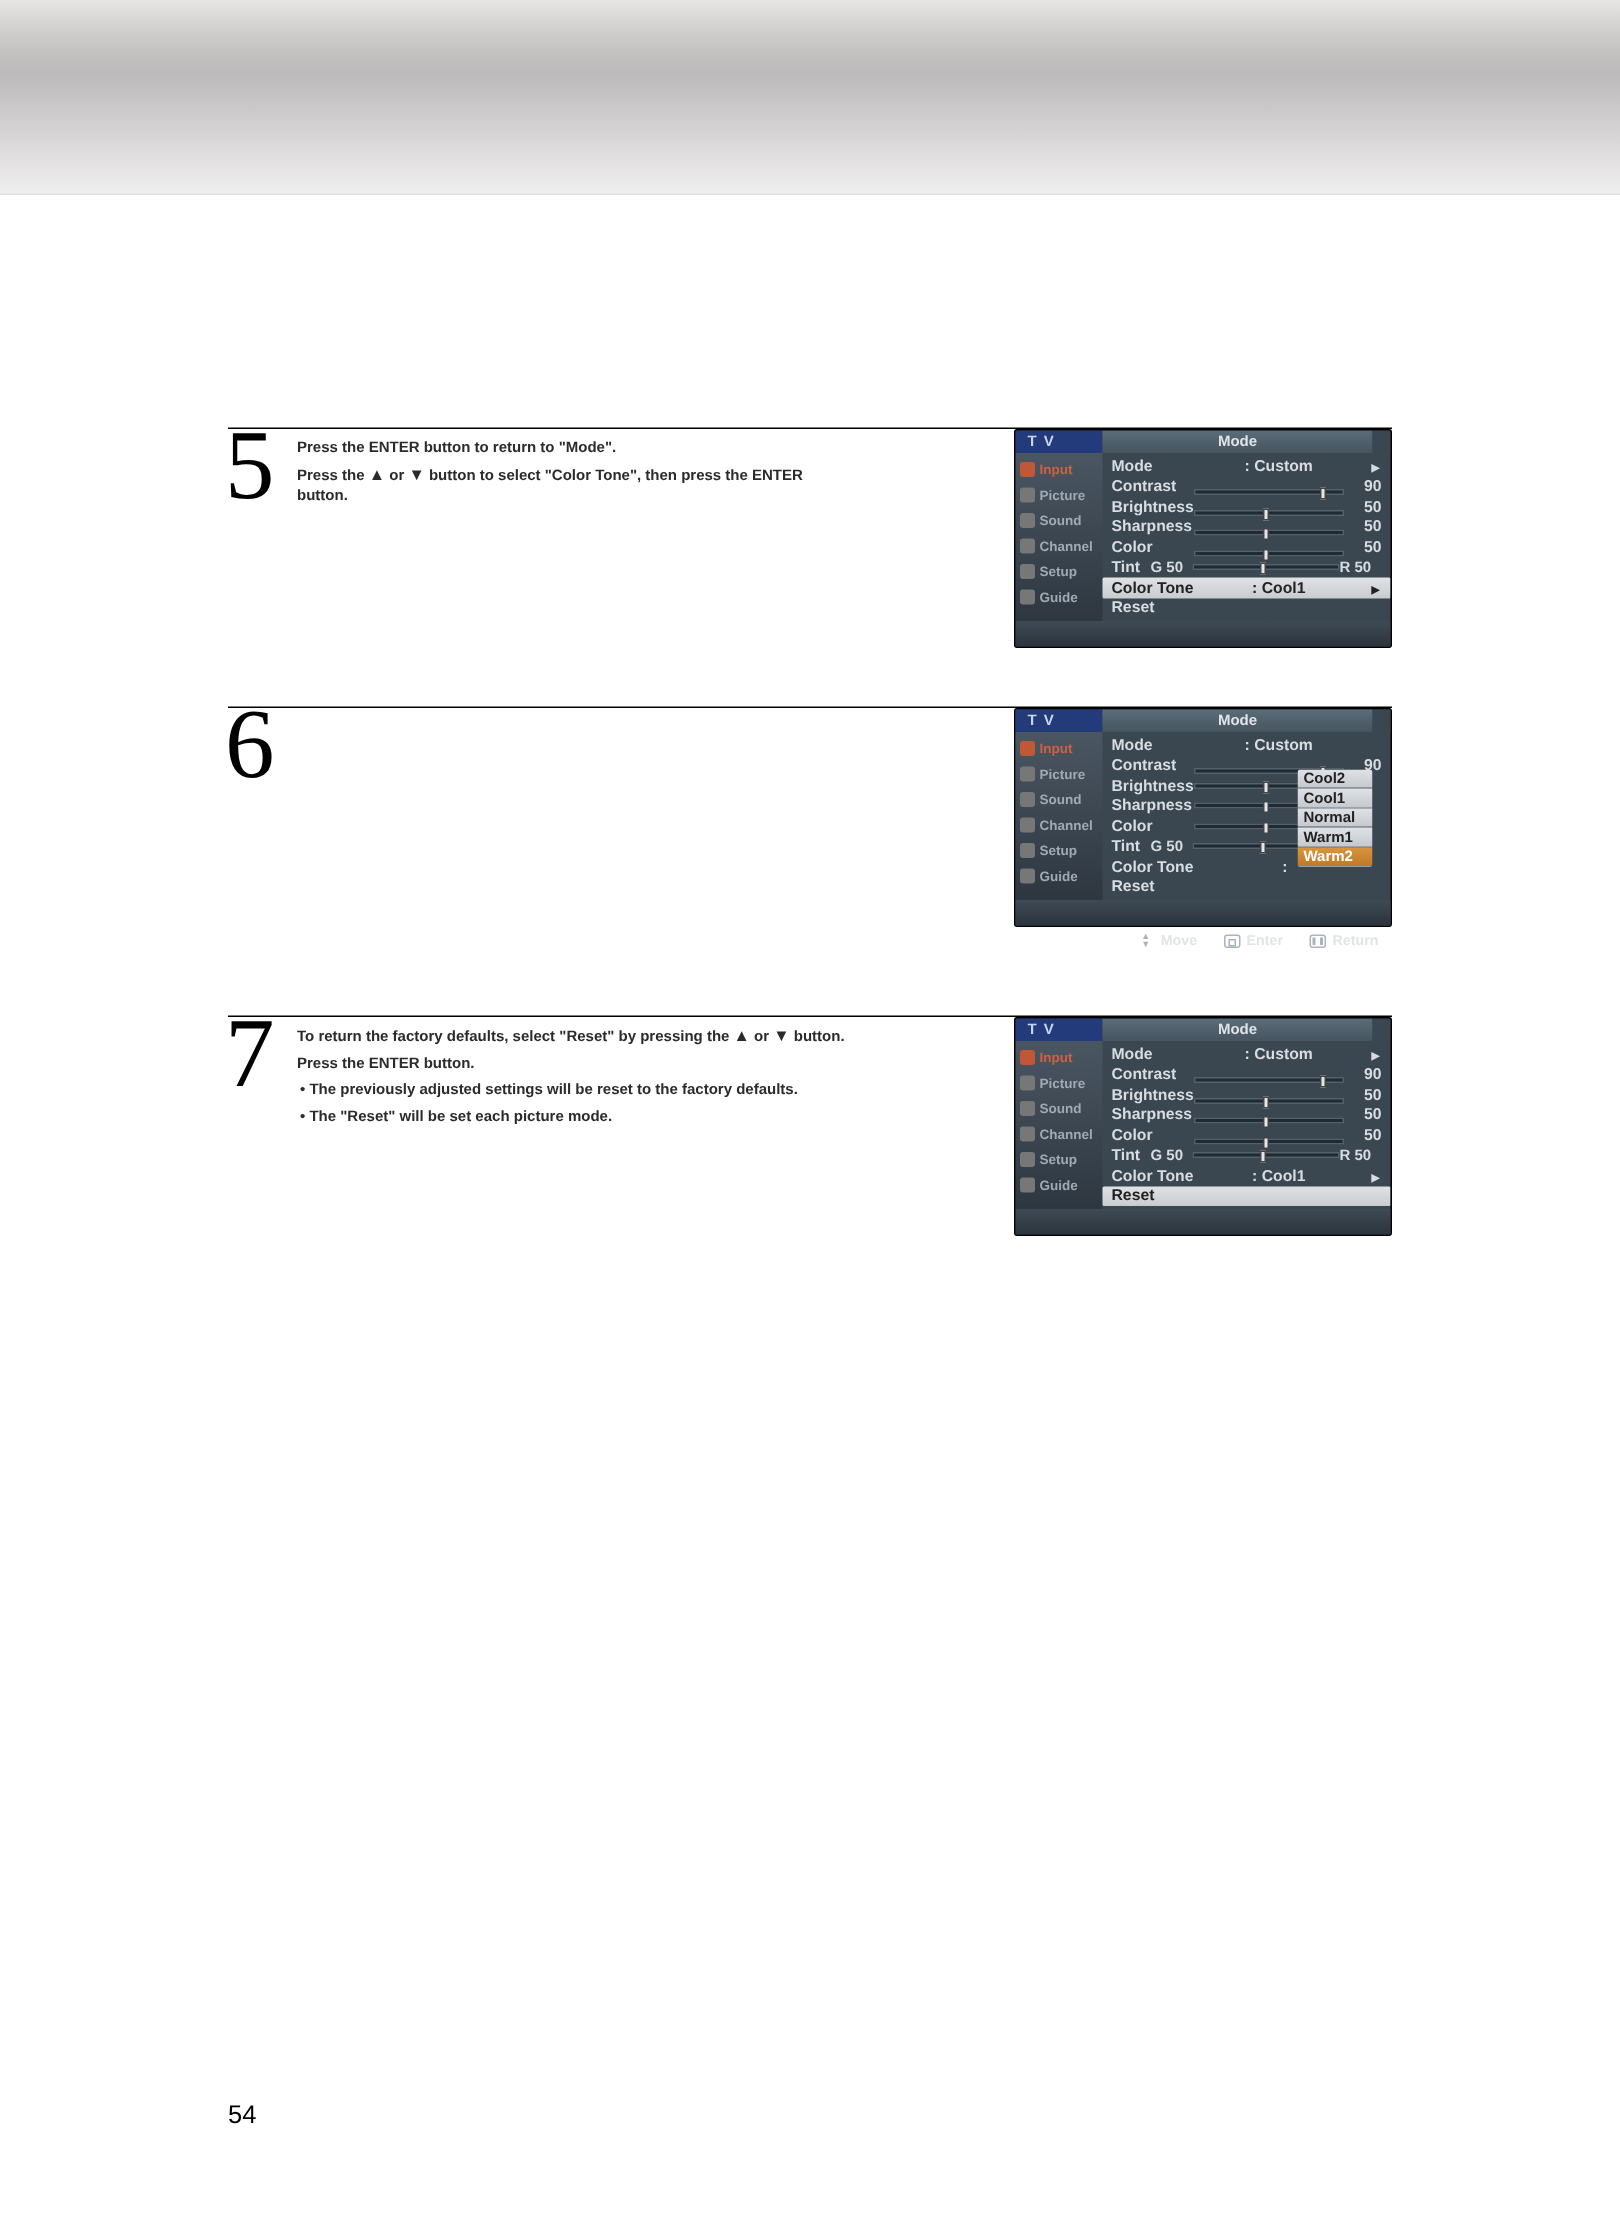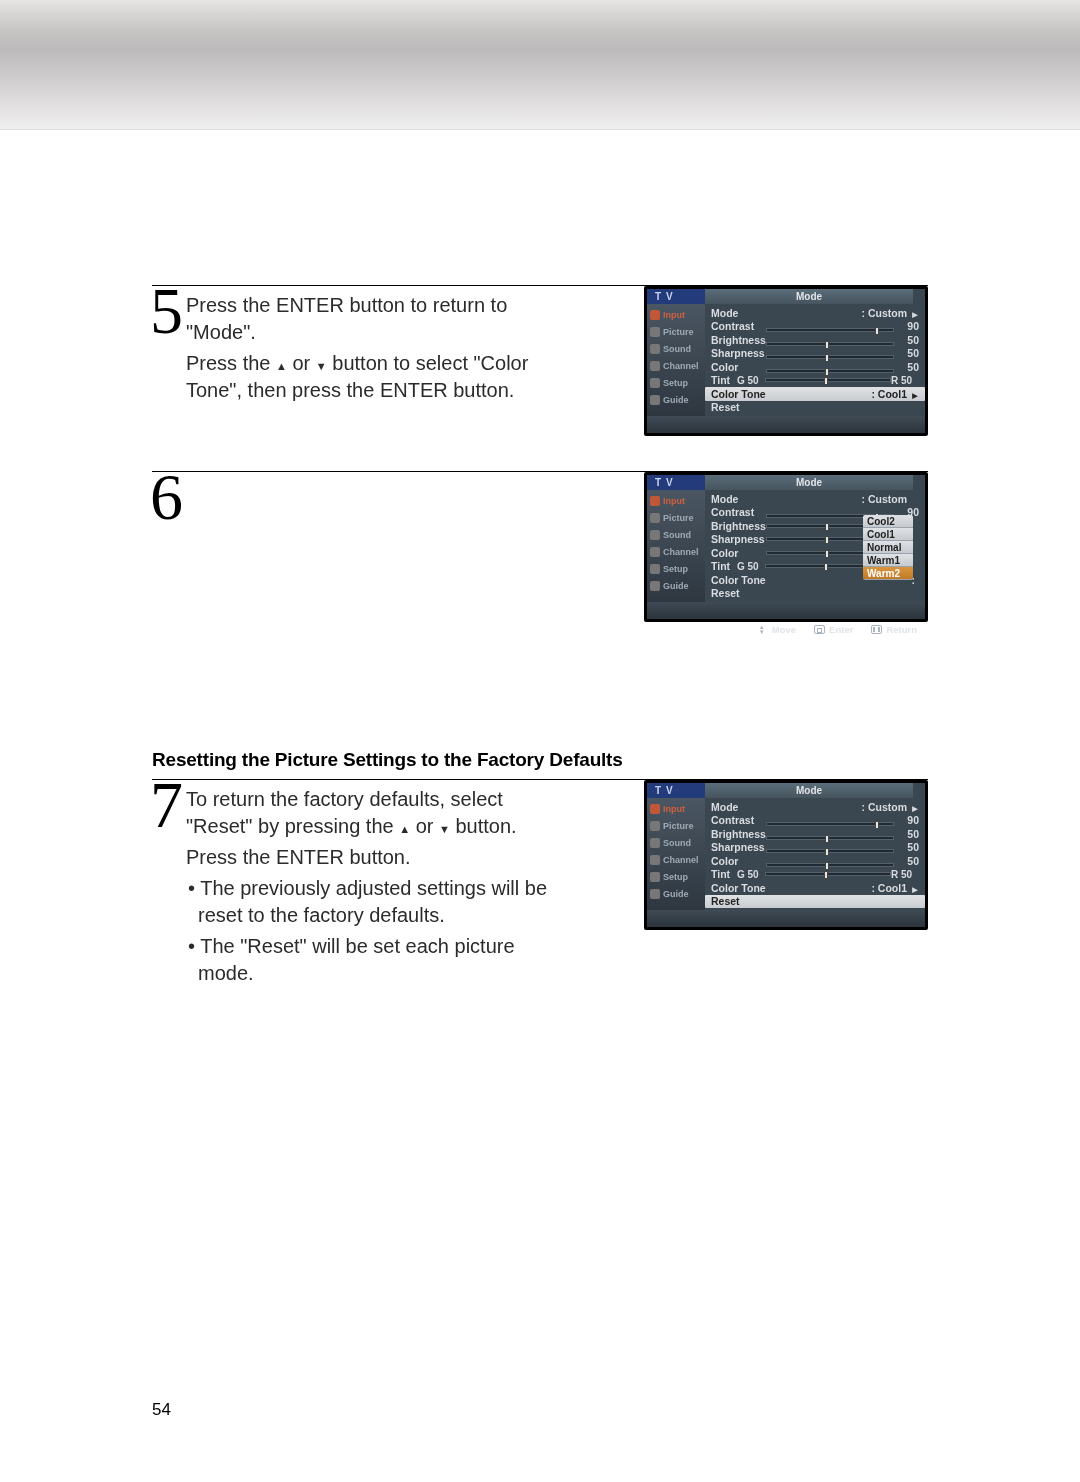--- a/index.html
+++ b/index.html
@@ -32,24 +32,24 @@
     position: absolute;
     left: -2px;
     top: -8px;
     font-family: "Times New Roman", Georgia, serif;
     font-size: 66px;
     font-weight: 400;
     line-height: 1;
     color: #000;
   }
   .step-text {
-    margin-left: 34px;
+    margin-left: 46px;
     width: 370px;
-    font-size: 20px;
-    font-weight: 400;
+    font-size: 10px;
+    font-weight: 700;
     line-height: 1.35;
     color: #2b2b2b;
   }
   .step-text p { margin-bottom: 4px; }
   .step-text .gap { margin-top: 14px; }
   .step-text .bul { padding-left: 12px; text-indent: -10px; margin-top: 4px; }
   .arrow-up::before { content: "\25B2"; font-size: 11px; }
   .arrow-down::before { content: "\25BC"; font-size: 11px; }
 
   .section-heading {
@@ -59,23 +59,23 @@
     color: #000;
     margin: 100px 0 8px 0;
     letter-spacing: -0.2px;
   }
 
   
   .osd {
     position: absolute;
     right: 0;
     top: 0;
-    width: 284px;
+    width: 252px;
     background: #3a4650;
-    border: 3px solid #000000;
+    border: 1px solid #000000;
     color: #d9dce0;
     font-family: Arial, sans-serif;
     font-size: 10.5px;
     font-weight: 700;
     border-radius: 2px;
     overflow: hidden;
   }
   .osd-header {
     display: flex;
     height: 15px;
@@ -138,21 +138,21 @@
     height: 13.5px;
   }
   .osd-row.hl {
     background: linear-gradient(#e0e2e4, #c8ccd0);
     color: #222;
     margin: 0 -6px;
     padding: 0 6px;
     border-radius: 1px;
   }
   .osd-row .lbl { width: 55px; flex: 0 0 auto; }
-  .osd-row .val-text { text-align: right; flex: 1; margin-right: 4px; }
+  .osd-row .val-text { text-align: center; flex: 1; margin-right: 4px; }
   .osd-row .colon::before { content: ": "; }
   .osd-row .caret {
     width: 8px;
     text-align: center;
   }
   .osd-row .caret::after { content: "\25B6"; font-size: 7px; color: #d8dce0; }
   .osd-row.hl .caret::after { color: #222; }
 
   .slider-wrap {
     flex: 1;
@@ -479,21 +479,20 @@
             <span>Enter</span>
           </div>
         <div class="fbtn">
             <span class="fico return"></span>
             <span>Return</span>
           </div>
       </div>
     </div>
   </div>
 
-  <div class="section-heading">Resetting the Picture Settings to the Factory Defaults</div>
 
   <div class="step-block step-tall">
     <div class="step-num">7</div>
     <div class="step-text">
       <p>
         <span>To return the factory defaults, select "Reset" by pressing the </span><span class="arrow-up"></span><span> or </span><span class="arrow-down"></span><span> button.</span>
       </p>
       <p><span>Press the ENTER button.</span></p>
       <p class="bul gap"><span>• The previously adjusted settings will be reset to the factory defaults.</span></p>
       <p class="bul"><span>• The "Reset" will be set each picture mode.</span></p>

